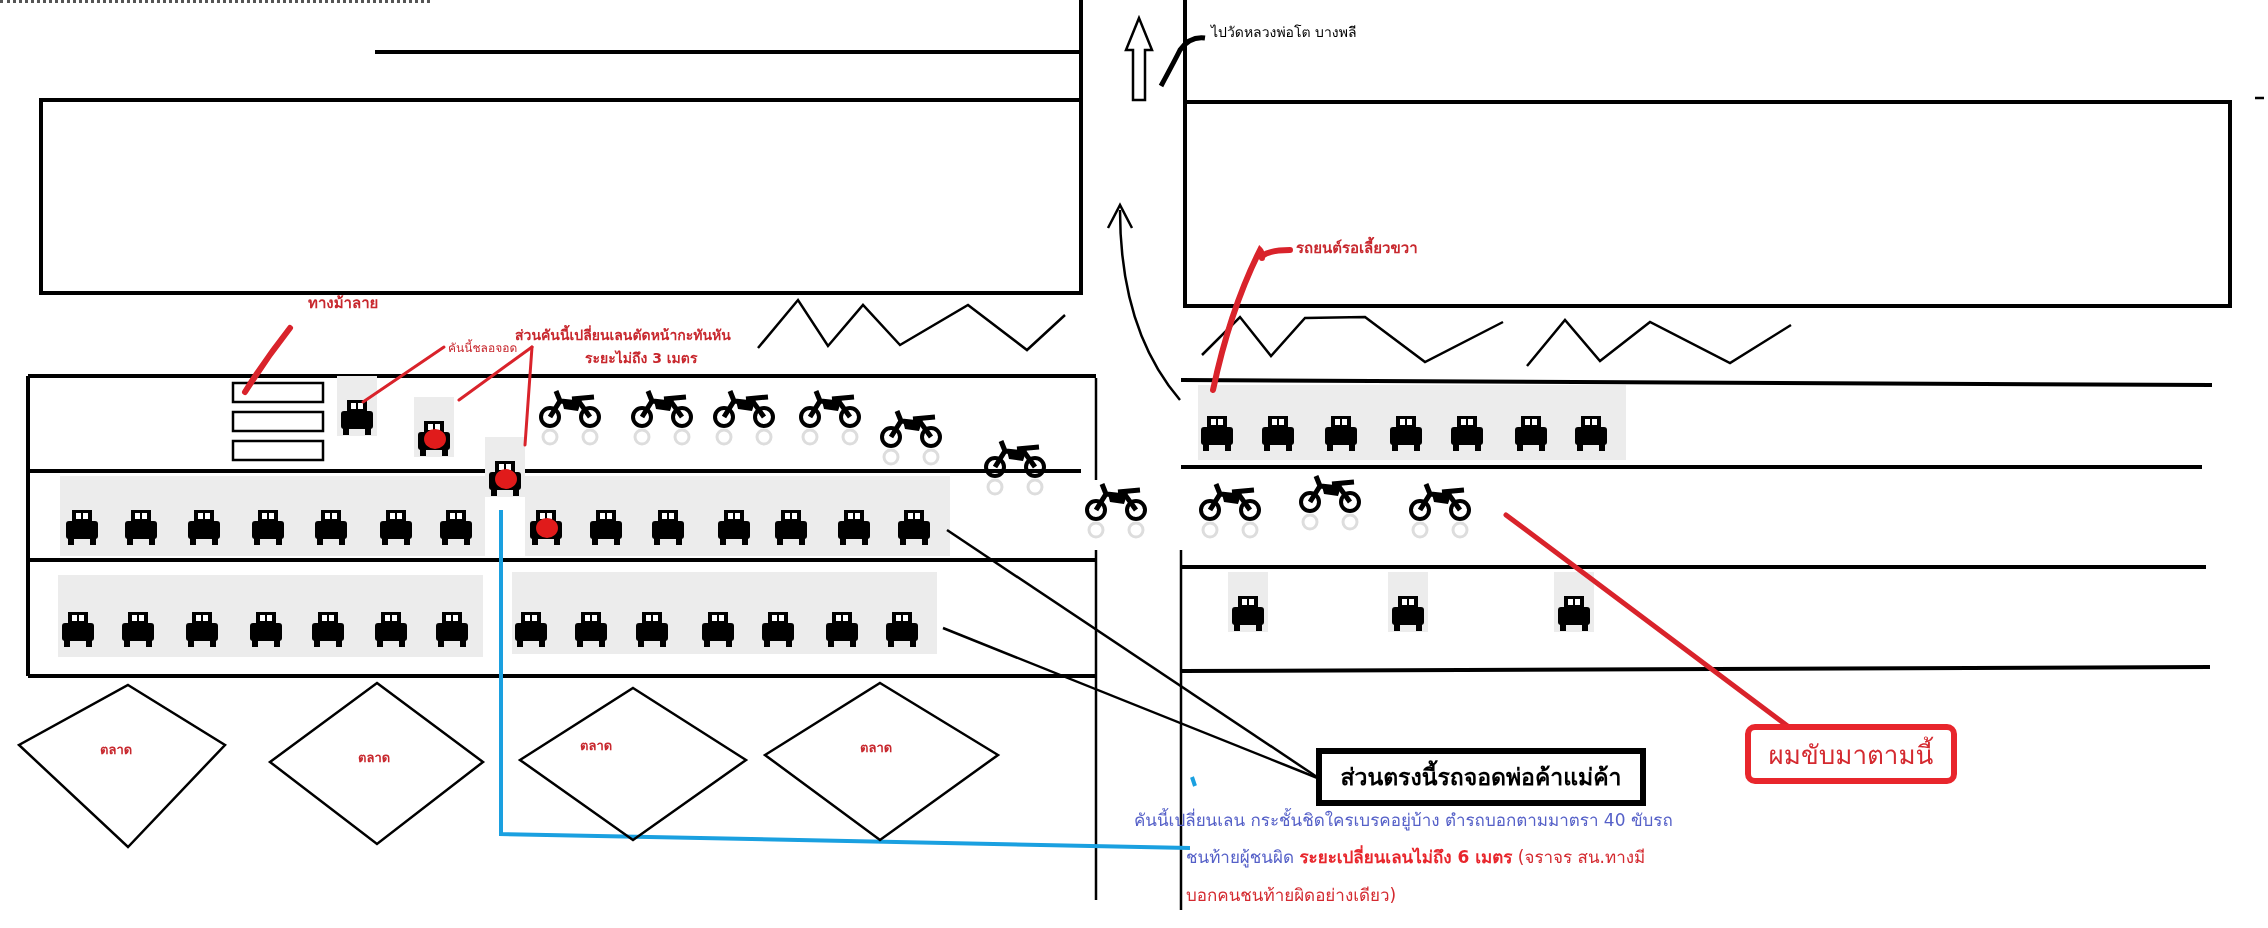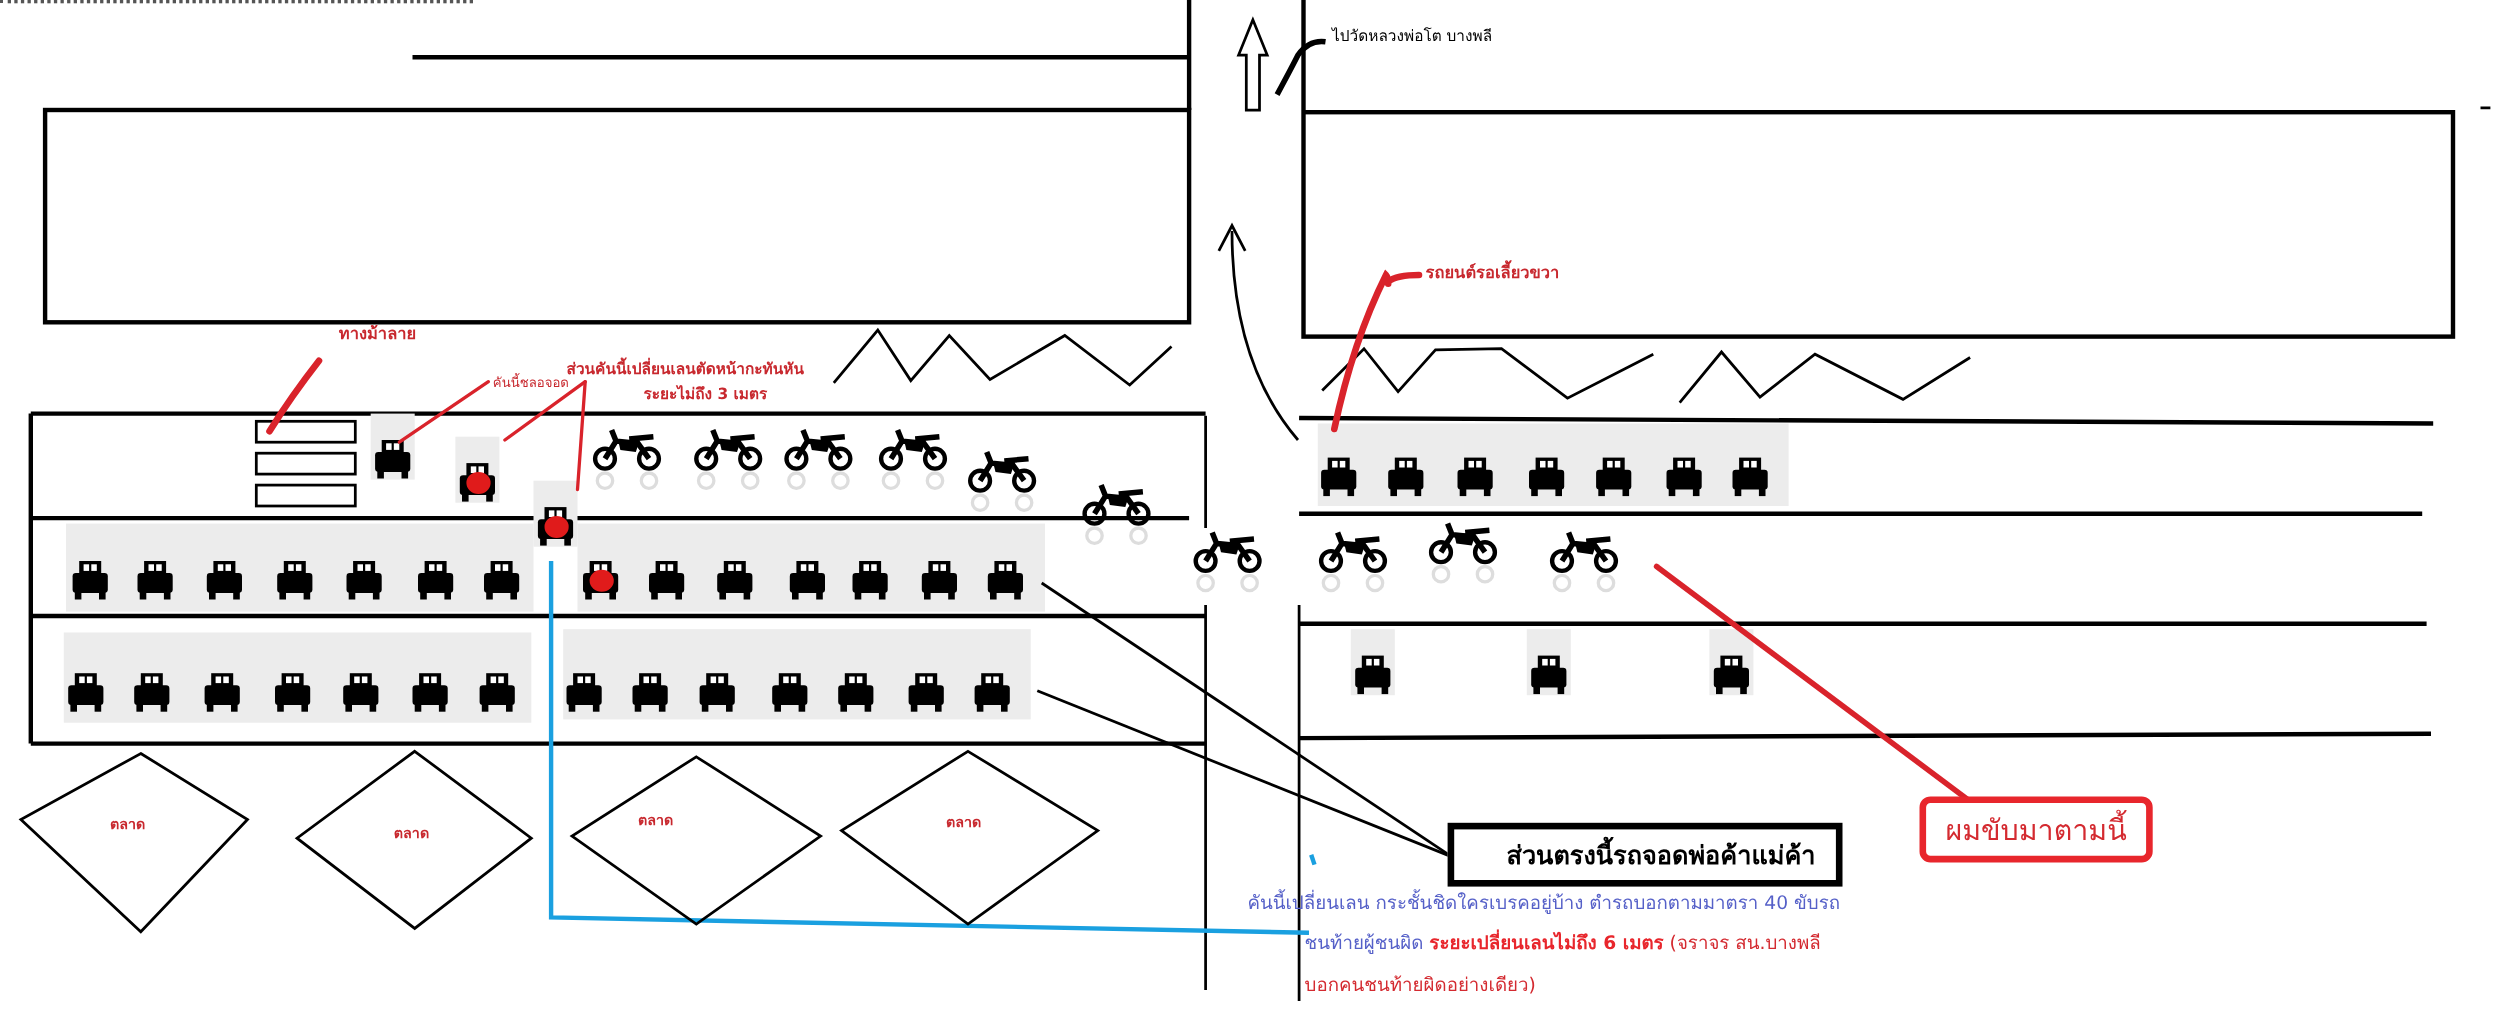--- a/index.html
+++ b/index.html
@@ -517,25 +517,25 @@
   <polygon class="thin" points="128,685 225,745 128,847 19,745"></polygon>
   <polygon class="thin" points="377,683 483,762 377,844 270,762"></polygon>
   <polygon class="thin" points="633,688 746,760 633,840 520,760"></polygon>
   <polygon class="thin" points="880,683 998,755 880,840 765,755"></polygon>
   <text x="100" y="754" font-size="13" class="lbl-red">ตลาด</text>
   <text x="358" y="762" font-size="13" class="lbl-red">ตลาด</text>
   <text x="580" y="750" font-size="13" class="lbl-red">ตลาด</text>
   <text x="860" y="752" font-size="13" class="lbl-red">ตลาด</text>
 </svg>
 
-<div class="callout-box" style="left:1316px; top:748px; width:318px; height:46px;padding-left:29px;">
+<div class="callout-box" style="left:1316px; top:748px; width:318px; height:46px;">
   <span>ส่วนตรงนี้รถจอดพ่อค้าแม่ค้า</span>
 </div>
 
 <div class="drive-box" style="left:1745px; top:724px; width:200px; height:48px;border-radius:10px;">
   <span>ผมขับมาตามนี้</span>
 </div>
 
 <div class="txt-note note-blue" style="left:1134px; top:806px;">คันนี้เปลี่ยนเลน กระชั้นชิดใครเบรคอยู่บ้าง ตำรถบอกตามมาตรา 40 ขับรถ</div>
 <div class="txt-note note-blue" style="left:1186px; top:843px;">
-  <span>ชนท้ายผู้ชนผิด </span><span class="bold-red">ระยะเปลี่ยนเลนไม่ถึง 6 เมตร</span><span class="note-red"> (จราจร สน.บางพลี</span>
+  <span>ชนท้ายผู้ชนผิด </span><span class="bold-red">ระยะเปลี่ยนเลนไม่ถึง 6 เมตร</span><span class="note-red"> (จราจร สน.ทางมี</span>
 </div>
 <div class="txt-note note-red" style="left:1186px; top:881px; font-size:17px;">บอกคนชนท้ายผิดอย่างเดียว)</div>
 
 </body></html>

